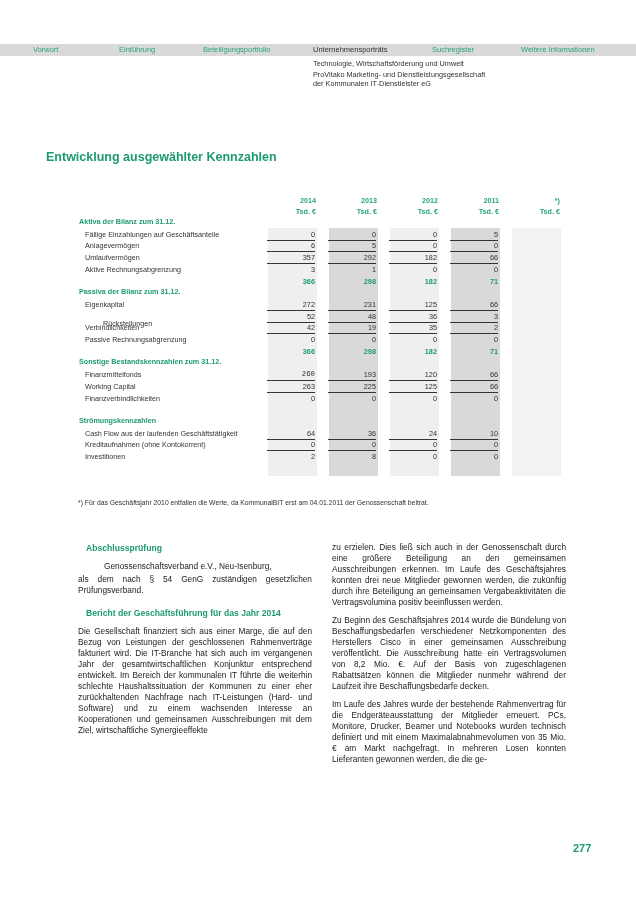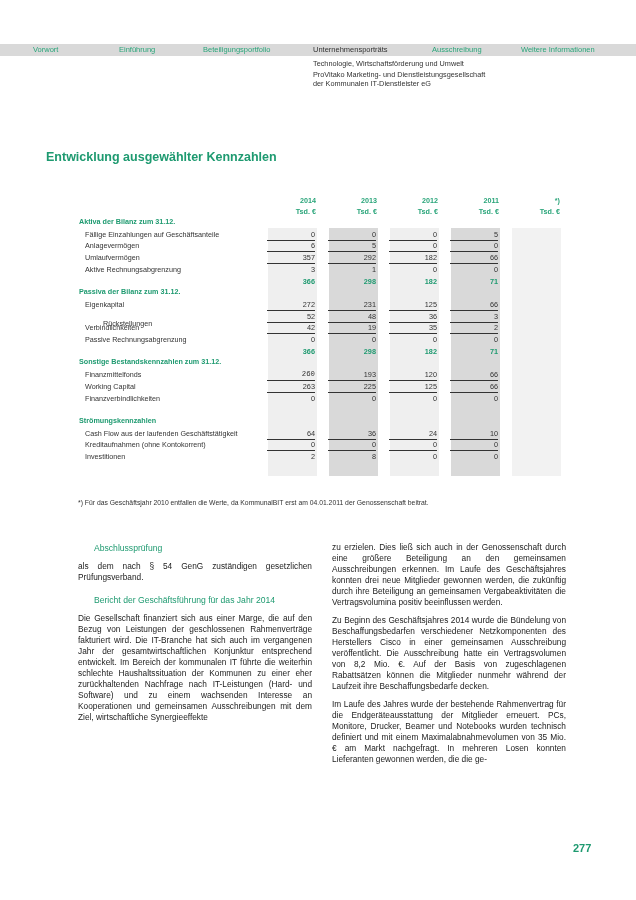--- a/index.html
+++ b/index.html
@@ -19,34 +19,34 @@
   .col-header { position: absolute; font-size: 7.2px; font-weight: bold; color: #2aa57a; text-align: right; width: 50px; line-height: 11px; }
   .row-label { position: absolute; font-size: 7.2px; color: #333; white-space: nowrap; }
   .group-label { position: absolute; font-size: 7.2px; font-weight: bold; color: #1e9a70; white-space: nowrap; }
   .cell { position: absolute; width: 48px; text-align: right; font-size: 7.3px; color: #333; height: 11px; line-height: 11px; }
   .cell.line { border-bottom: 1.6px solid #333; }
   .cell.total { color: #1e9a70; font-weight: bold; }
 
   .footnote { position: absolute; left: 78px; top: 499px; font-size: 6.8px; color: #333; white-space: nowrap; }
 
   .col-text { position: absolute; width: 234px; font-size: 8.3px; line-height: 11px; color: #222; text-align: justify; }
-  .col-text h3 { font-size: 8.6px; color: #1e9a70; margin: 0 0 7px 16px; font-weight: normal; }
+  .col-text h3 { font-size: 8.6px; color: #1e9a70; margin: 0 0 7px 8px; font-weight: bold; }
   .col-text p { margin: 0 0 7px 0; }
   .col-text p.indent { padding-left: 26px; margin-bottom: 2px; text-align: left; }
   .page-number { position: absolute; left: 573px; top: 842px; font-size: 11px; font-weight: bold; color: #1e9a70; }
 </style>
 </head>
 <body>
 
 <div class="topnav">
   <span class="nav-item" style="left:33px">Vorwort</span>
   <span class="nav-item" style="left:119px">Einführung</span>
   <span class="nav-item" style="left:203px">Beteiligungsportfolio</span>
   <span class="nav-item active" style="left:313px">Unternehmensporträts</span>
-  <span class="nav-item" style="left:432px">Ausschreibung</span>
+  <span class="nav-item" style="left:432px">Suchregister</span>
   <span class="nav-item" style="left:521px">Weitere Informationen</span>
 </div>
 
 <div class="subhead">
   <div>Technologie, Wirtschaftsförderung und Umwelt</div>
   <div class="gap">ProVitako Marketing- und Dienstleistungsgesellschaft</div>
   <div>der Kommunalen IT-Dienstleister eG</div>
 </div>
 
 <div class="section-title">Entwicklung ausgewählter Kennzahlen</div>
@@ -148,20 +148,21 @@
     <div class="cell" style="left: 267px; top: 451px;">2</div>
     <div class="cell" style="left: 328px; top: 451px;">8</div>
     <div class="cell" style="left: 389px; top: 451px;">0</div>
     <div class="cell" style="left: 450px; top: 451px;">0</div>
   </div>
 
 <div class="footnote">*)  Für das Geschäftsjahr 2010 entfallen die Werte, da KommunalBIT erst am 04.01.2011 der Genossenschaft beitrat.</div>
 
 <div class="col-text" style="left:78px; top:543px;">
   <h3>Abschlussprüfung</h3>
+  <p class="indent">Genossenschaftsverband e.V., Neu-Isenburg,</p>
   <p>als dem nach § 54 GenG zuständigen gesetzlichen Prüfungsverband.</p>
   <h3 style="margin-top:12px">Bericht der Geschäftsführung für das Jahr 2014</h3>
   <p>Die Gesellschaft finanziert sich aus einer Marge, die auf den Bezug von Leistungen der geschlossenen Rahmenverträge fakturiert wird. Die IT-Branche hat sich auch im vergangenen Jahr der gesamtwirtschaftlichen Konjunktur entsprechend entwickelt. Im Bereich der kommunalen IT führte die weiterhin schlechte Haushaltssituation der Kommunen zu einer eher zurückhaltenden Nachfrage nach IT-Leistungen (Hard- und Software) und zu einem wachsenden Interesse an Kooperationen und gemeinsamen Ausschreibungen mit dem Ziel, wirtschaftliche Synergieeffekte</p>
 </div>
 
 <div class="col-text" style="left:332px; top:542px;">
   <p>zu erzielen. Dies ließ sich auch in der Genossenschaft durch eine größere Beteiligung an den gemeinsamen Ausschreibungen erkennen. Im Laufe des Geschäftsjahres konnten drei neue Mitglieder gewonnen werden, die zukünftig durch ihre Beteiligung an gemeinsamen Vergabeaktivitäten die Vertragsvolumina positiv beeinflussen werden.</p>
   <p>Zu Beginn des Geschäftsjahres 2014 wurde die Bündelung von Beschaffungsbedarfen verschiedener Netzkomponenten des Herstellers Cisco in einer gemeinsamen Ausschreibung veröffentlicht. Die Ausschreibung hatte ein Vertragsvolumen von 8,2 Mio. €. Auf der Basis von zugeschlagenen Rabattsätzen können die Mitglieder nunmehr während der Laufzeit ihre Beschaffungsbedarfe decken.</p>
   <p>Im Laufe des Jahres wurde der bestehende Rahmenvertrag für die Endgeräteausstattung der Mitglieder erneuert. PCs, Monitore, Drucker, Beamer und Notebooks wurden technisch definiert und mit einem Maximalabnahmevolumen von 35 Mio. € am Markt nachgefragt. In mehreren Losen konnten Lieferanten gewonnen werden, die die ge-</p>
 </div>

